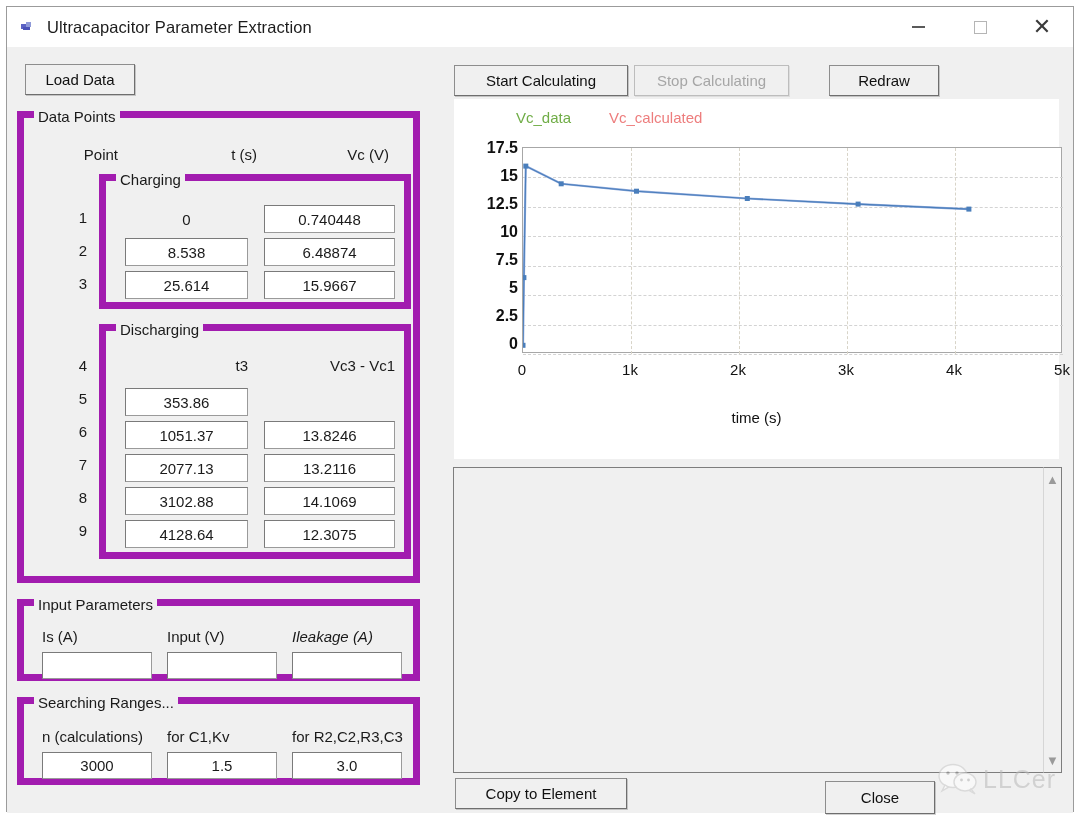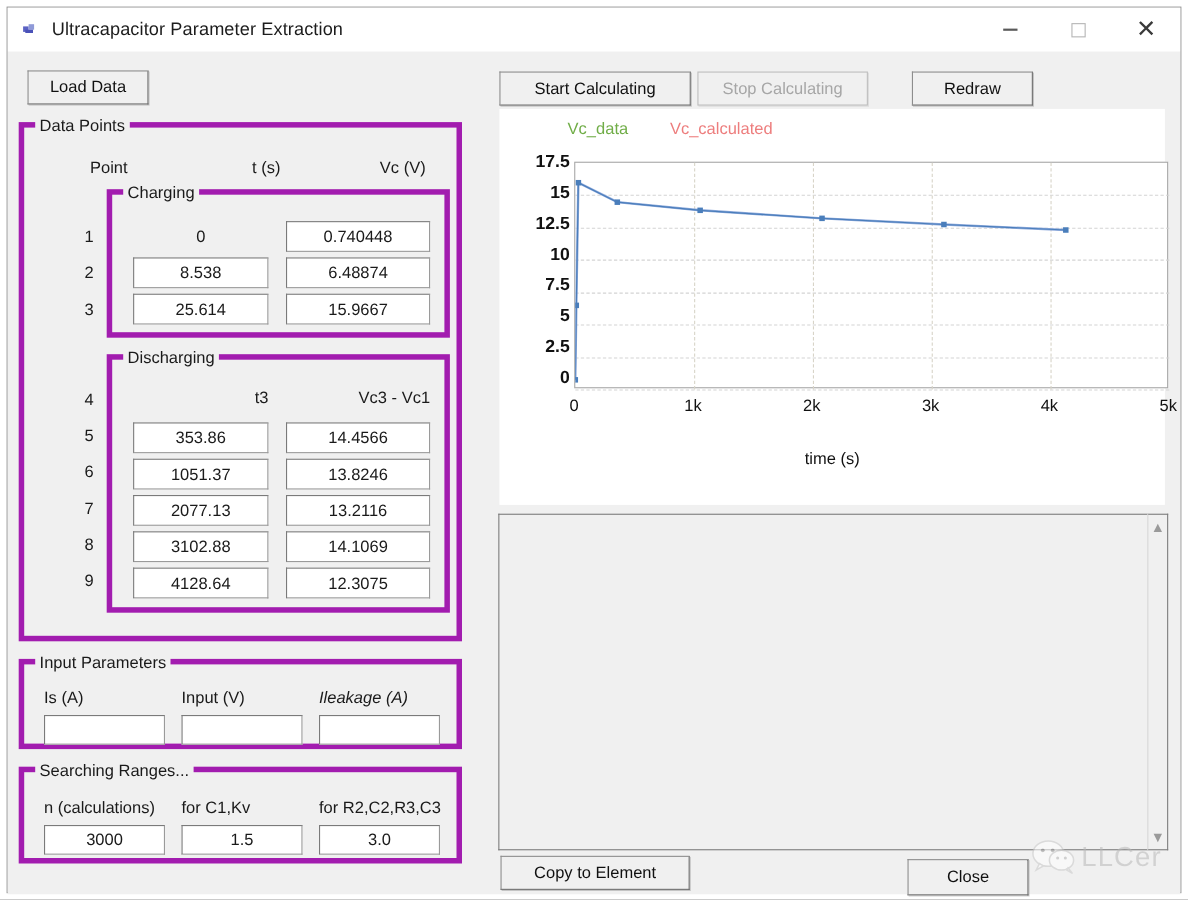--- a/index.html
+++ b/index.html
@@ -99,21 +99,21 @@
     text-align: center;
     display: flex; align-items: center; justify-content: center;
     overflow: hidden;
   }
   .plain-val {
     font-size: 15px; color: #1a1a1a;
     display: flex; align-items: center; justify-content: center;
   }
   .group {
     position: absolute;
-    border: 5px solid #a21caf;
+    border: 7px solid #a21caf;
   }
   .group > .legend {
     position: absolute;
     top: -10px; left: 10px;
     background: #f0f0f0;
     padding: 0 4px;
     font-size: 15px;
     color: #1a1a1a;
     white-space: nowrap;
   }
@@ -271,21 +271,20 @@
         <span class="ptnum" style="left:44px; top:371px;">8</span>
         <span class="ptnum" style="left:44px; top:404px;">9</span>
 
         <div class="group" style="left:75px; top:206px; width:312px; height:235px;">
           <span class="legend">Discharging</span>
 
           <span class="hdr" style="left:19px; top:26px; width:123px;">t3</span>
           <span class="hdr" style="left:158px; top:26px; width:131px;">Vc3 - Vc1</span>
 
           <div class="field" style="position:absolute; left:19px; top:57px; width:123px; height:28px;">353.86</div>
-          <div class="field" style="position:absolute; left:158px; top:57px; width:131px; height:28px;">14.4566</div>
 
           <div class="field" style="position:absolute; left:19px; top:90px; width:123px; height:28px;">1051.37</div>
           <div class="field" style="position:absolute; left:158px; top:90px; width:131px; height:28px;">13.8246</div>
 
           <div class="field" style="position:absolute; left:19px; top:123px; width:123px; height:28px;">2077.13</div>
           <div class="field" style="position:absolute; left:158px; top:123px; width:131px; height:28px;">13.2116</div>
 
           <div class="field" style="position:absolute; left:19px; top:156px; width:123px; height:28px;">3102.88</div>
           <div class="field" style="position:absolute; left:158px; top:156px; width:131px; height:28px;">14.1069</div>
 

